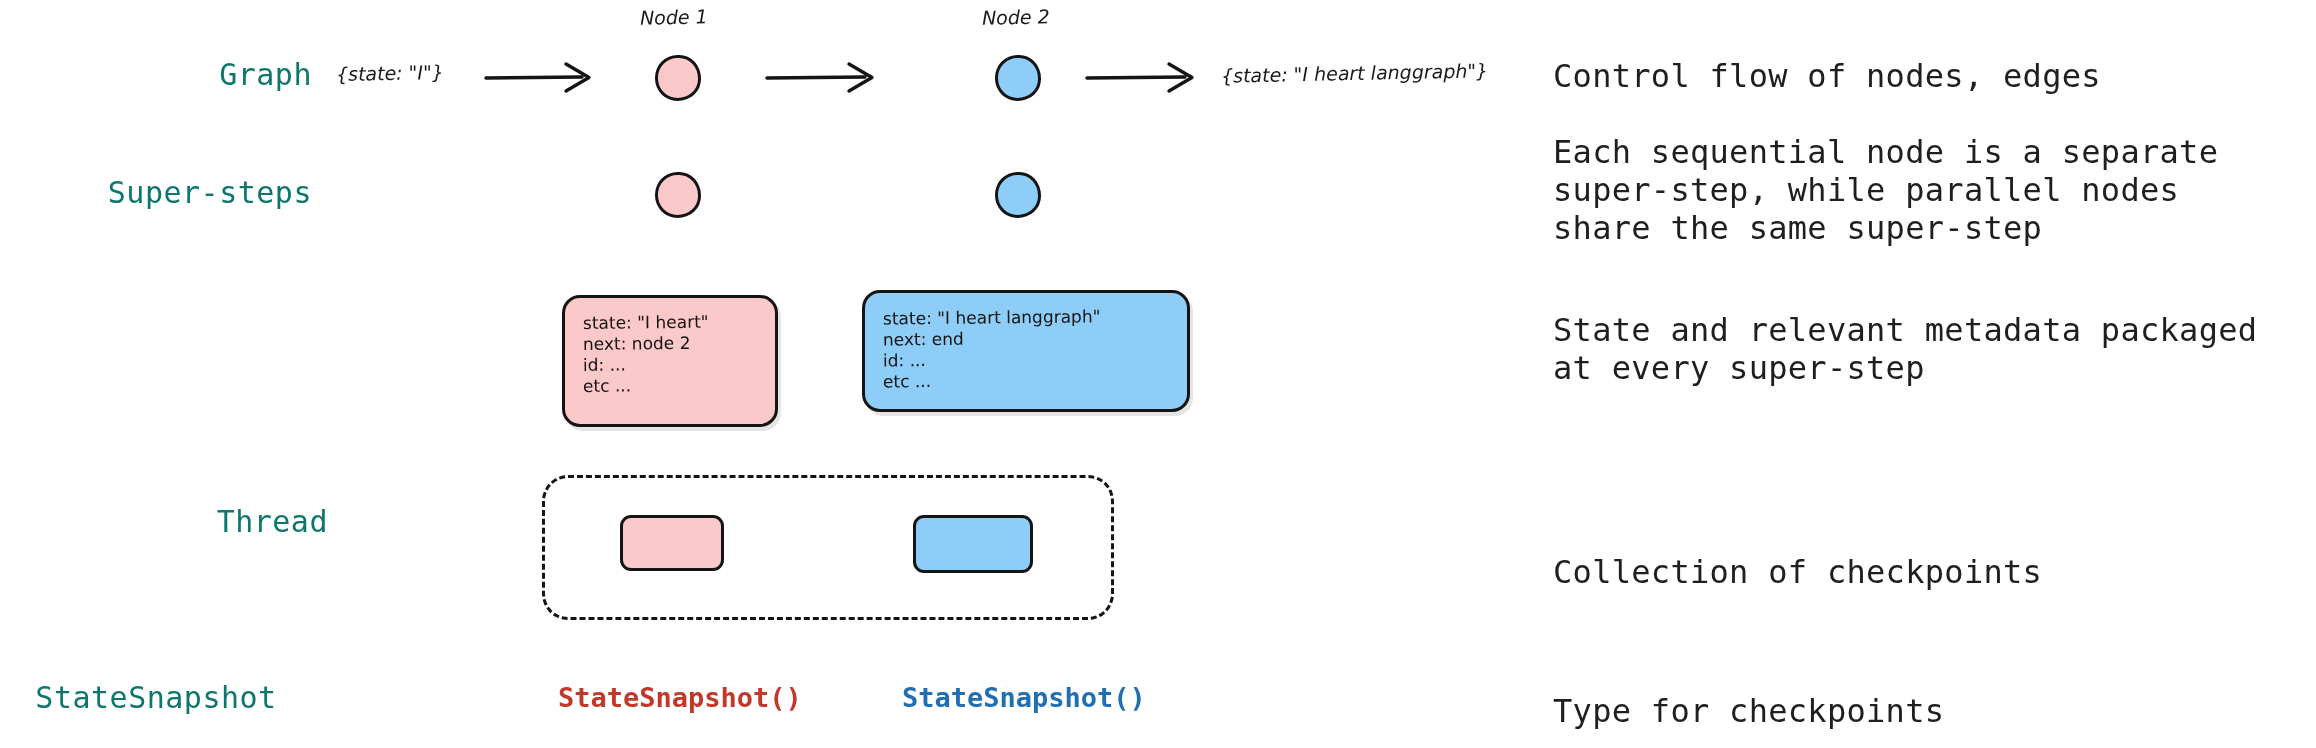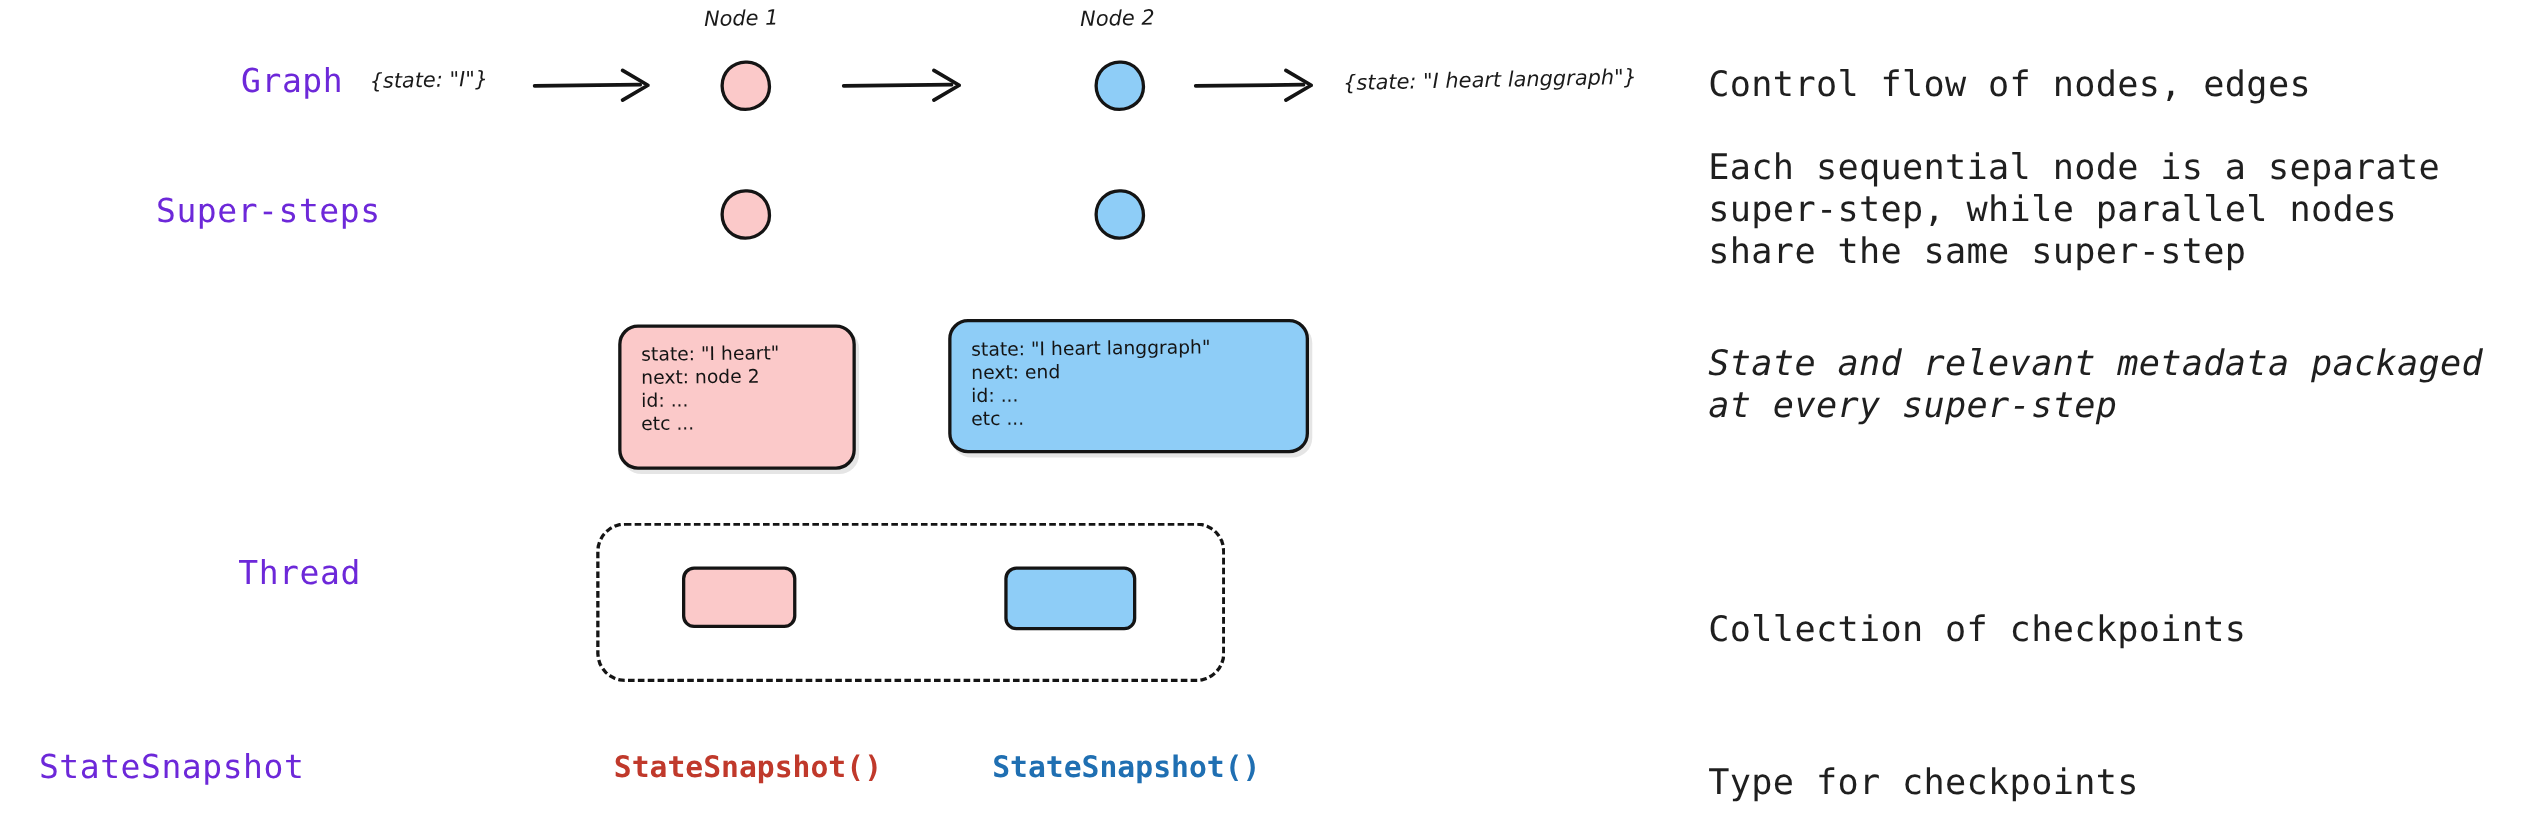--- a/index.html
+++ b/index.html
@@ -19,44 +19,44 @@
   }
 
   
   .row-label {
     position: absolute;
     right: 2006px;           
     text-align: right;
     font-family: "DejaVu Sans Mono", monospace;
     font-size: 30px;
     font-weight: 400;
-    color: #6d28d9;
+    color: #0f766e;
     letter-spacing: 0.5px;
     white-space: nowrap;
   }
   .row-label.l-graph      { left: 0;  width: 312px; top: 57px;  }
-  .row-label.l-super      { left: 0;  width: 312px; top: 175px; padding-left: 34px; }
+  .row-label.l-super      { left: 0;  width: 312px; top: 175px; }
   .row-label.l-checkpoint { left: 0;  width: 312px; top: 355px; }
   .row-label.l-thread     { left: 0;  width: 312px; top: 504px; margin-left: 16px; }
   .row-label.l-snapshot   { left: 0;  width: 312px; top: 680px; text-align: center; }
 
   
   .desc {
     position: absolute;
     left: 1553px;
     font-family: "DejaVu Sans Mono", monospace;
     font-size: 32px;
     line-height: 38px;
     color: #1f1f1f;
     letter-spacing: 0.3px;
     white-space: pre-line;
   }
   .desc.d-graph      { top: 57px;  }
   .desc.d-super      { top: 133px; }
-  .desc.d-checkpoint { top: 311px; font-style: italic; }
+  .desc.d-checkpoint { top: 311px; }
   .desc.d-thread     { top: 553px; }
   .desc.d-snapshot   { top: 692px; }
 
   
   .hand {
     position: absolute;
     font-family: "DejaVu Sans", sans-serif;
     font-size: 19px;
     font-style: italic;
     color: #1a1a1a;

